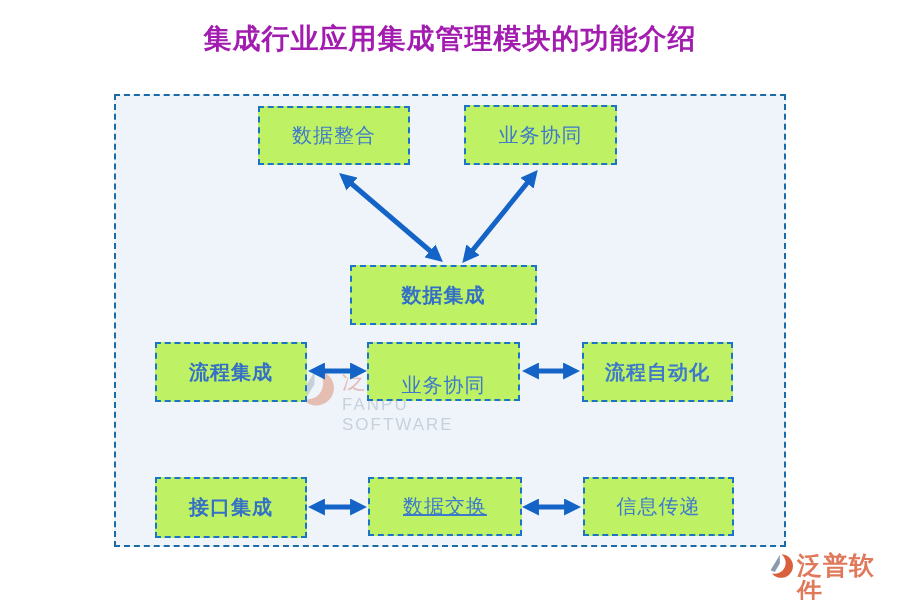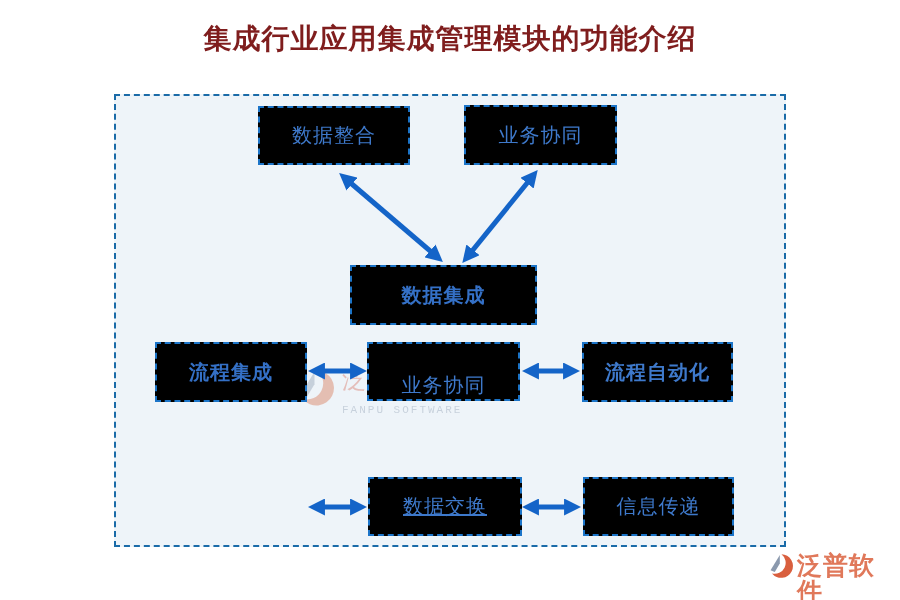--- a/index.html
+++ b/index.html
@@ -2,50 +2,50 @@
 <html><head>
 <meta charset="utf-8">
 <style>
   html,body{margin:0;padding:0;background:#ffffff;}
   #stage{
     position:relative;width:900px;height:600px;background:#ffffff;overflow:hidden;
     font-family:"Liberation Serif","DejaVu Serif",serif;
   }
   .page-title{
     position:absolute;left:0;top:20px;width:100%;text-align:center;
-    font-size:28px;font-weight:700;color:#7f1d1d;letter-spacing:1px;
+    font-size:28px;font-weight:700;color:#a21caf;letter-spacing:1px;
   }
   .outer-frame{
     position:absolute;left:114px;top:94px;width:672px;height:453px;
     box-sizing:border-box;background:#eef4f9;border:2px dashed #1a6ba8;
   }
   .node{
     position:absolute;box-sizing:border-box;
-    background:#000000;border:2px dashed #1b74c8;
+    background:#bef264;border:2px dashed #1b74c8;
     display:flex;align-items:center;justify-content:center;
     font-size:20px;color:#3e79cb;letter-spacing:1px;
   }
   .node.bold{font-weight:700;color:#3470c6;}
   #n-consolidation{left:258px;top:106px;width:152px;height:59px;}
   #n-flow{left:464px;top:105px;width:153px;height:60px;}
   #n-integration{left:350px;top:265px;width:187px;height:60px;}
   #n-process{left:155px;top:342px;width:152px;height:60px;}
   #n-collab{left:367px;top:342px;width:153px;height:59px;align-items:flex-end;}
   #n-automation{left:582px;top:342px;width:151px;height:60px;font-weight:bold;}
   #n-interface{left:155px;top:477px;width:152px;height:61px;}
   #n-exchange{left:368px;top:477px;width:154px;height:59px;text-decoration:underline;}
   #n-transfer{left:583px;top:477px;width:151px;height:59px;}
   .arrow-layer{position:absolute;left:0;top:0;width:900px;height:600px;pointer-events:none;}
   .watermark{
     position:absolute;left:296px;top:368px;width:200px;height:45px;opacity:.45;
     display:flex;align-items:flex-start;
   }
   .wm-texts{margin-left:4px;}
   .wm-cn{font-size:24px;color:#d97d6e;letter-spacing:2px;line-height:24px;font-family:"Liberation Sans","DejaVu Sans",sans-serif;}
-  .wm-en{font-size:11px;color:#9aa8ba;letter-spacing:2px;margin-top:12px;font-family:Liberation Mono, monospace;}
+  .wm-en{font-size:17px;color:#9aa8ba;letter-spacing:2px;margin-top:3px;font-family:Liberation Sans, sans-serif;}
   .footer-logo{position:absolute;left:768px;top:552px;display:flex;align-items:flex-start;}
   .fl-texts{margin-left:2px;}
   .fl-cn{font-size:25px;font-weight:700;color:#e0785a;letter-spacing:1px;line-height:26px;font-family:"Liberation Sans","DejaVu Sans",sans-serif;}
 </style>
 </head>
 <body>
 
 <div id="stage">
 
   <div class="page-title">集成行业应用集成管理模块的功能介绍</div>
@@ -76,20 +76,23 @@
   </div>
   <div class="node bold" id="n-process">
     <span>流程集成</span>
   </div>
   <div class="node" id="n-collab">
     <span>业务协同</span>
   </div>
   <div class="node" id="n-automation">
     <span>流程自动化</span>
   </div>
+  <div class="node bold" id="n-interface">
+    <span>接口集成</span>
+  </div>
   <div class="node" id="n-exchange">
     <span>数据交换</span>
   </div>
   <div class="node" id="n-transfer">
     <span>信息传递</span>
   </div>
 
   <svg class="arrow-layer" width="900" height="600" viewBox="0 0 900 600">
     <defs>
       <marker id="ah" markerUnits="strokeWidth" markerWidth="3.4" markerHeight="3.4" viewBox="0 0 3 3" refX="1.4" refY="1.5" orient="auto-start-reverse">

